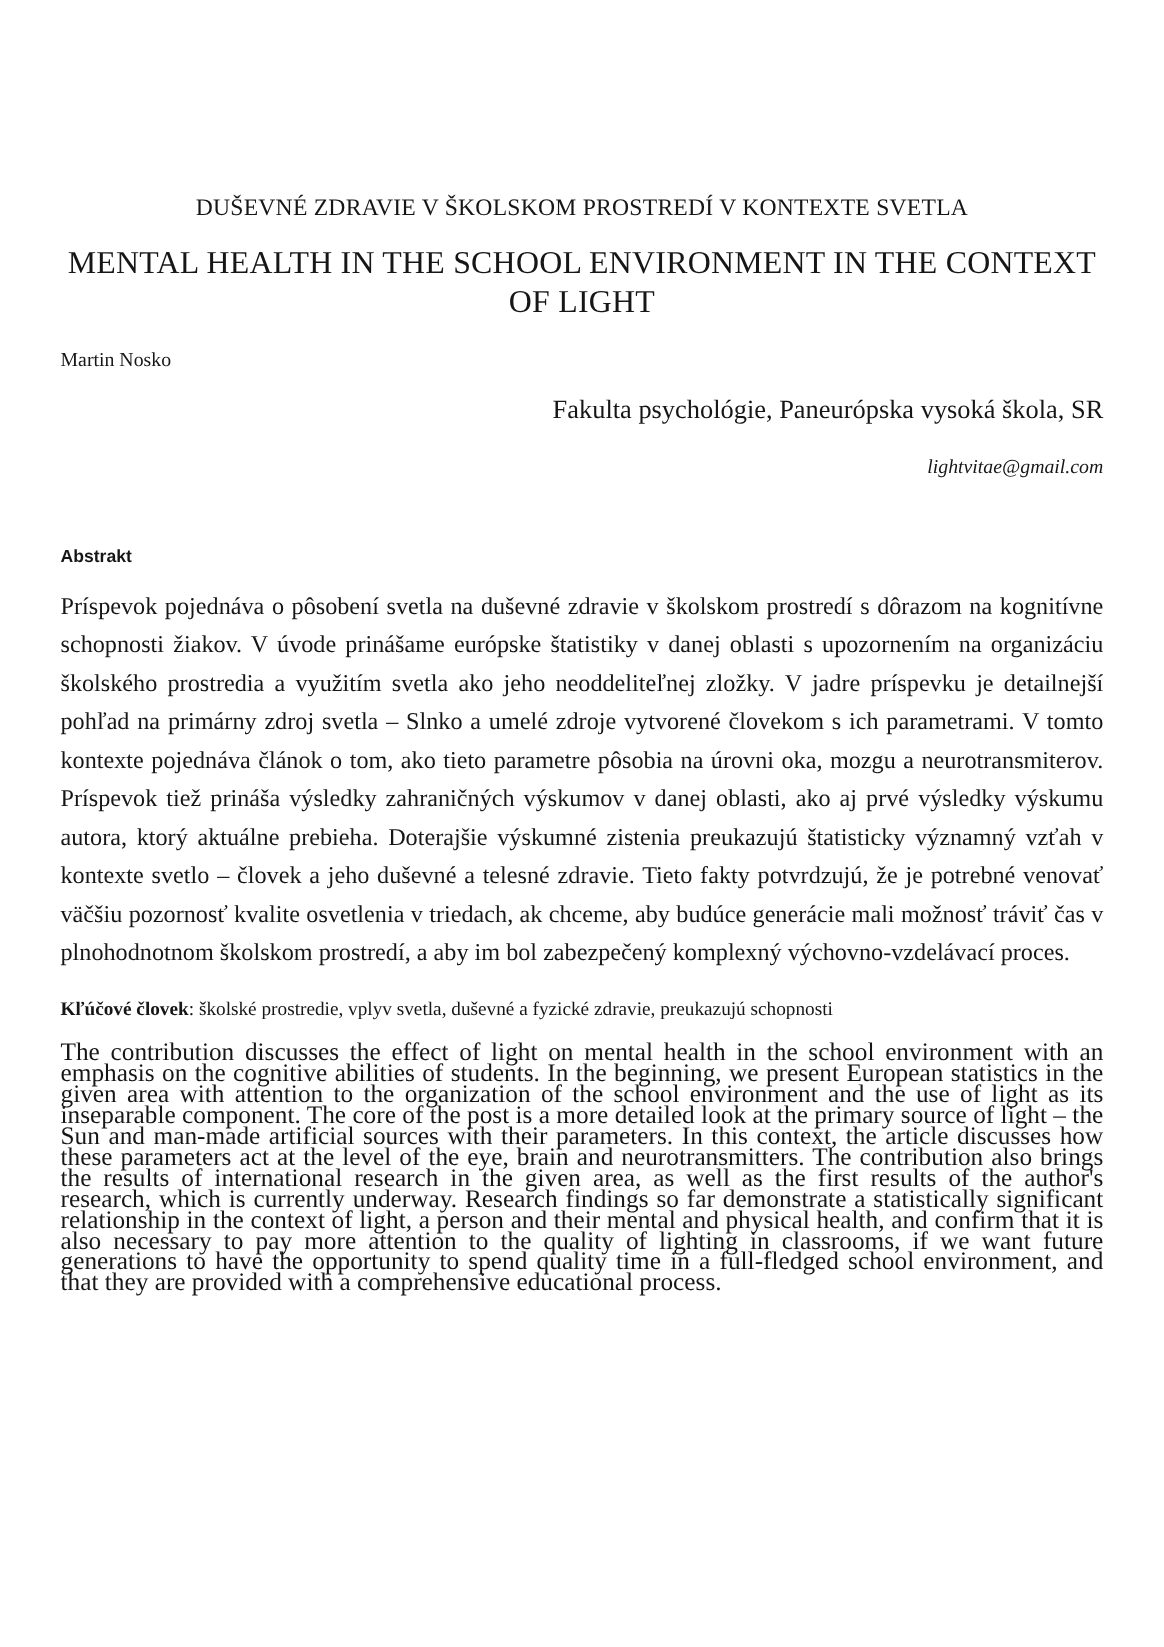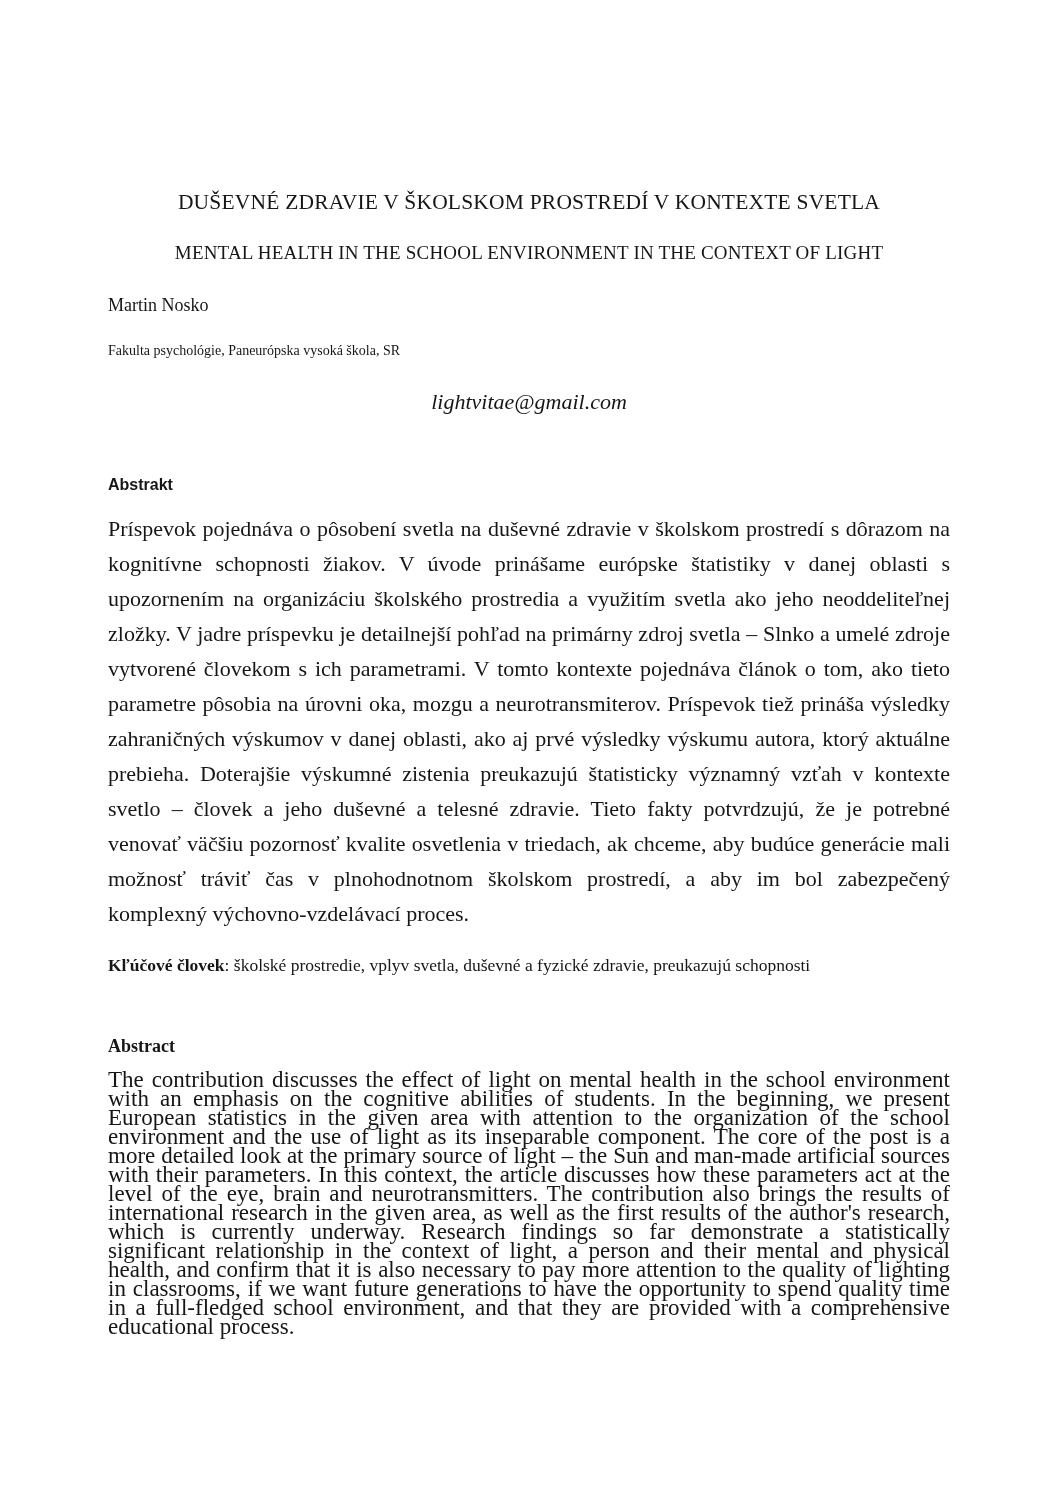--- a/index.html
+++ b/index.html
@@ -4,60 +4,60 @@
 <style>
   html, body {
     margin: 0;
     padding: 0;
     background: #ffffff;
   }
   .page {
     position: relative;
     width: 1058px;
     height: 1340px;
-    margin: 14px auto;
+    margin: 0 auto;
     background: #ffffff;
     color: #161616;
     font-family: "Liberation Serif", "DejaVu Serif", serif;
     box-sizing: border-box;
-    padding: 0 108px;
+    padding: 0 55px;
     overflow: hidden;
   }
   .title-sk {
     margin: 170px 0 0 0;
     font-size: 21.5px;
     line-height: 36px;
     font-weight: 400;
     text-align: center;
     letter-spacing: 0.2px;
   }
   .title-en {
     margin: 15px 0 0 0;
-    font-size: 19px;
+    font-size: 29px;
     line-height: 36px;
     font-weight: 400;
     text-align: center;
     letter-spacing: 0.2px;
   }
   .author {
     margin-top: 22px;
     font-size: 18px;
     line-height: 24px;
   }
   .affiliation {
     margin-top: 22px;
-    font-size: 14px;
+    font-size: 24px;
     line-height: 24px;
-    text-align: left;
+    text-align: right;
   }
   .email {
     margin-top: 27px;
-    font-size: 22px;
+    font-size: 18px;
     line-height: 24px;
-    text-align: center;
+    text-align: right;
     font-style: italic;
   }
   .heading-sk {
     margin-top: 60px;
     font-family: "Liberation Sans", "DejaVu Sans", sans-serif;
     font-weight: 700;
     font-size: 16px;
     line-height: 22px;
   }
   .body-sk {
@@ -110,18 +110,17 @@
   <div class="email">lightvitae@gmail.com</div>
 
   <div class="heading-sk">Abstrakt</div>
 
   <p class="body-sk">Príspevok pojednáva o pôsobení svetla na duševné zdravie v školskom prostredí s dôrazom na kognitívne schopnosti žiakov. V úvode prinášame európske štatistiky v danej oblasti s upozornením na organizáciu školského prostredia a využitím svetla ako jeho neoddeliteľnej zložky. V jadre príspevku je detailnejší pohľad na primárny zdroj svetla – Slnko a umelé zdroje vytvorené človekom s ich parametrami. V tomto kontexte pojednáva článok o tom, ako tieto parametre pôsobia na úrovni oka, mozgu a neurotransmiterov. Príspevok tiež prináša výsledky zahraničných výskumov v danej oblasti, ako aj prvé výsledky výskumu autora, ktorý aktuálne prebieha. Doterajšie výskumné zistenia preukazujú štatisticky významný vzťah v kontexte svetlo – človek a jeho duševné a telesné zdravie. Tieto fakty potvrdzujú, že je potrebné venovať väčšiu pozornosť kvalite osvetlenia v triedach, ak chceme, aby budúce generácie mali možnosť tráviť čas v plnohodnotnom školskom prostredí, a aby im bol zabezpečený komplexný výchovno-vzdelávací proces.</p>
 
   <p class="keywords-sk">
     <span class="kw-label">Kľúčové človek</span><span>: školské prostredie, vplyv svetla, duševné a fyzické zdravie, preukazujú schopnosti</span>
   </p>
 
-  <div class="heading-en">Abstract</div>
 
   <p class="body-en">The contribution discusses the effect of light on mental health in the school environment with an emphasis on the cognitive abilities of students. In the beginning, we present European statistics in the given area with attention to the organization of the school environment and the use of light as its inseparable component. The core of the post is a more detailed look at the primary source of light – the Sun and man-made artificial sources with their parameters. In this context, the article discusses how these parameters act at the level of the eye, brain and neurotransmitters. The contribution also brings the results of international research in the given area, as well as the first results of the author's research, which is currently underway. Research findings so far demonstrate a statistically significant relationship in the context of light, a person and their mental and physical health, and confirm that it is also necessary to pay more attention to the quality of lighting in classrooms, if we want future generations to have the opportunity to spend quality time in a full-fledged school environment, and that they are provided with a comprehensive educational process.</p>
 
 
 </div>
 
 </body></html>

